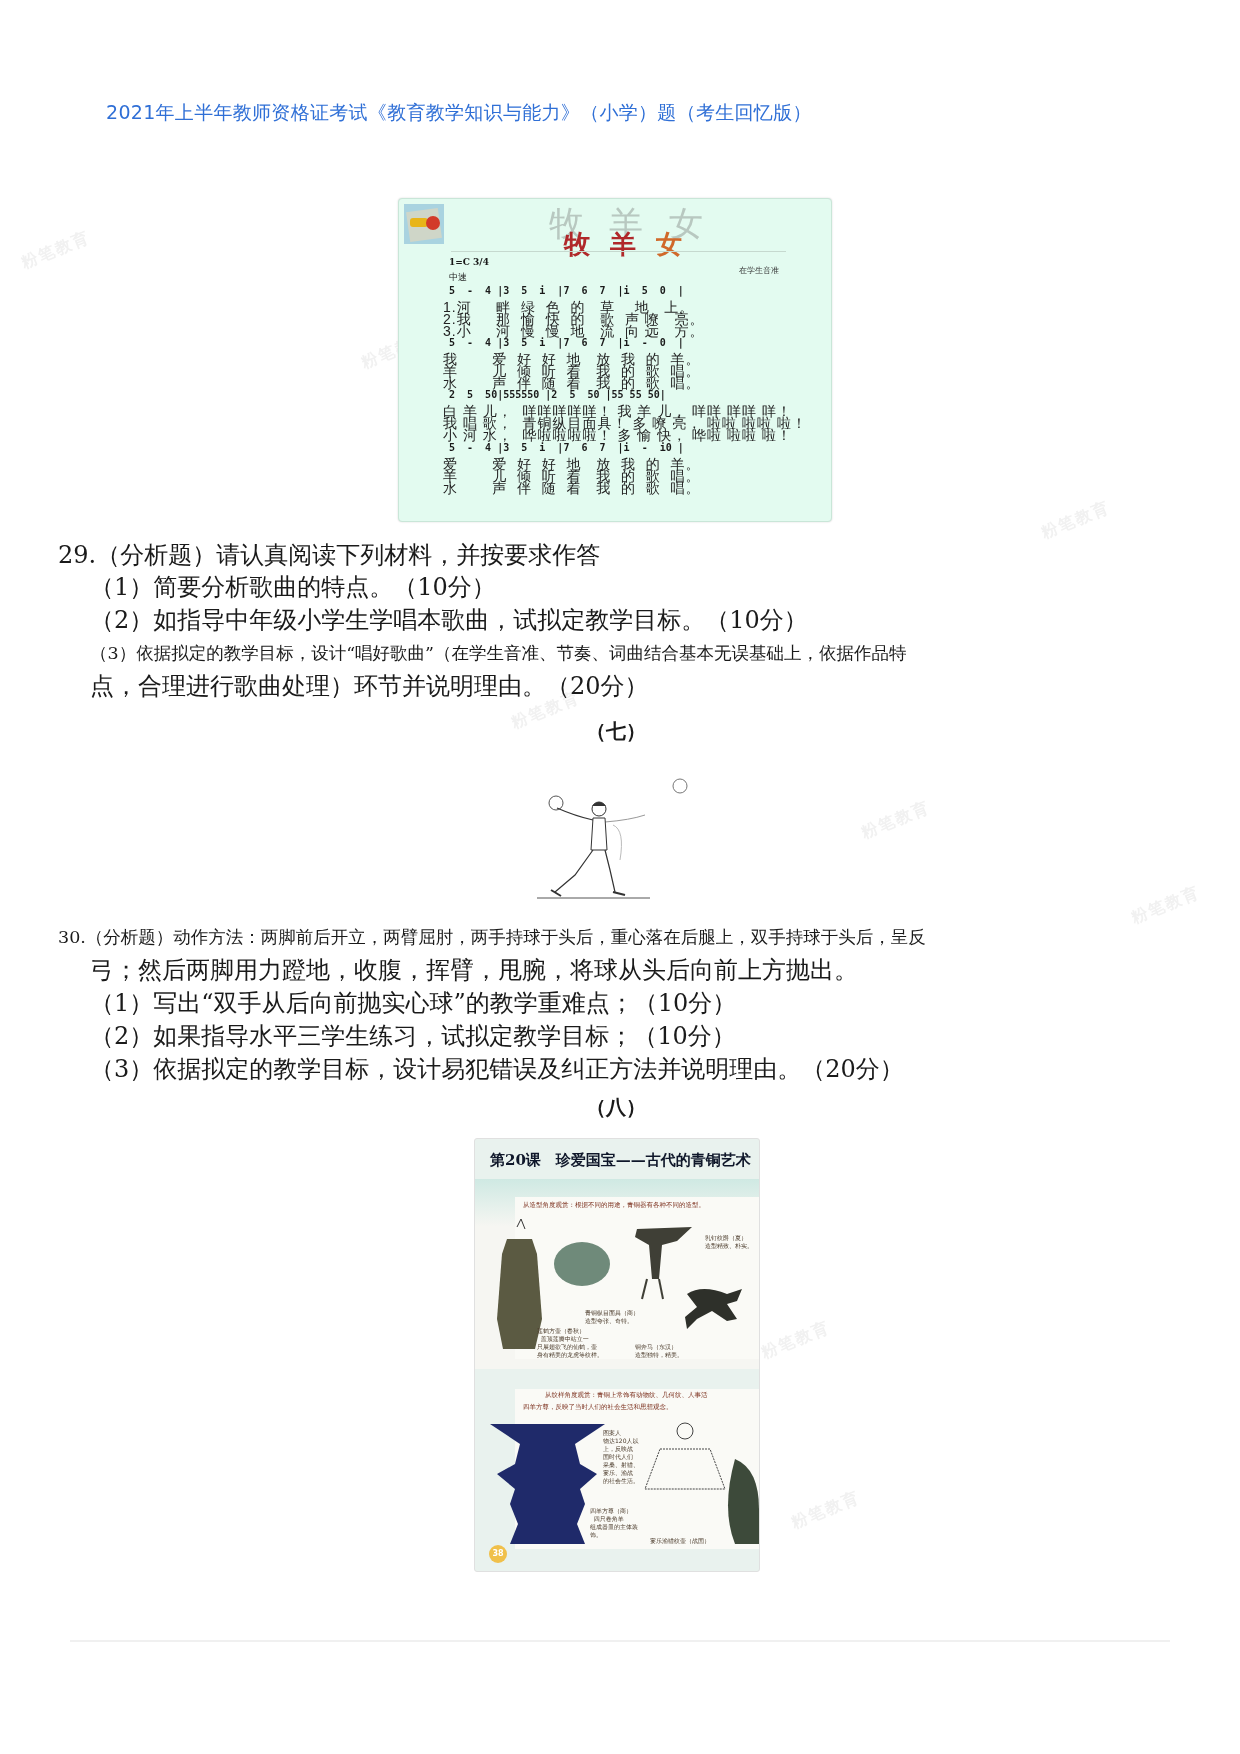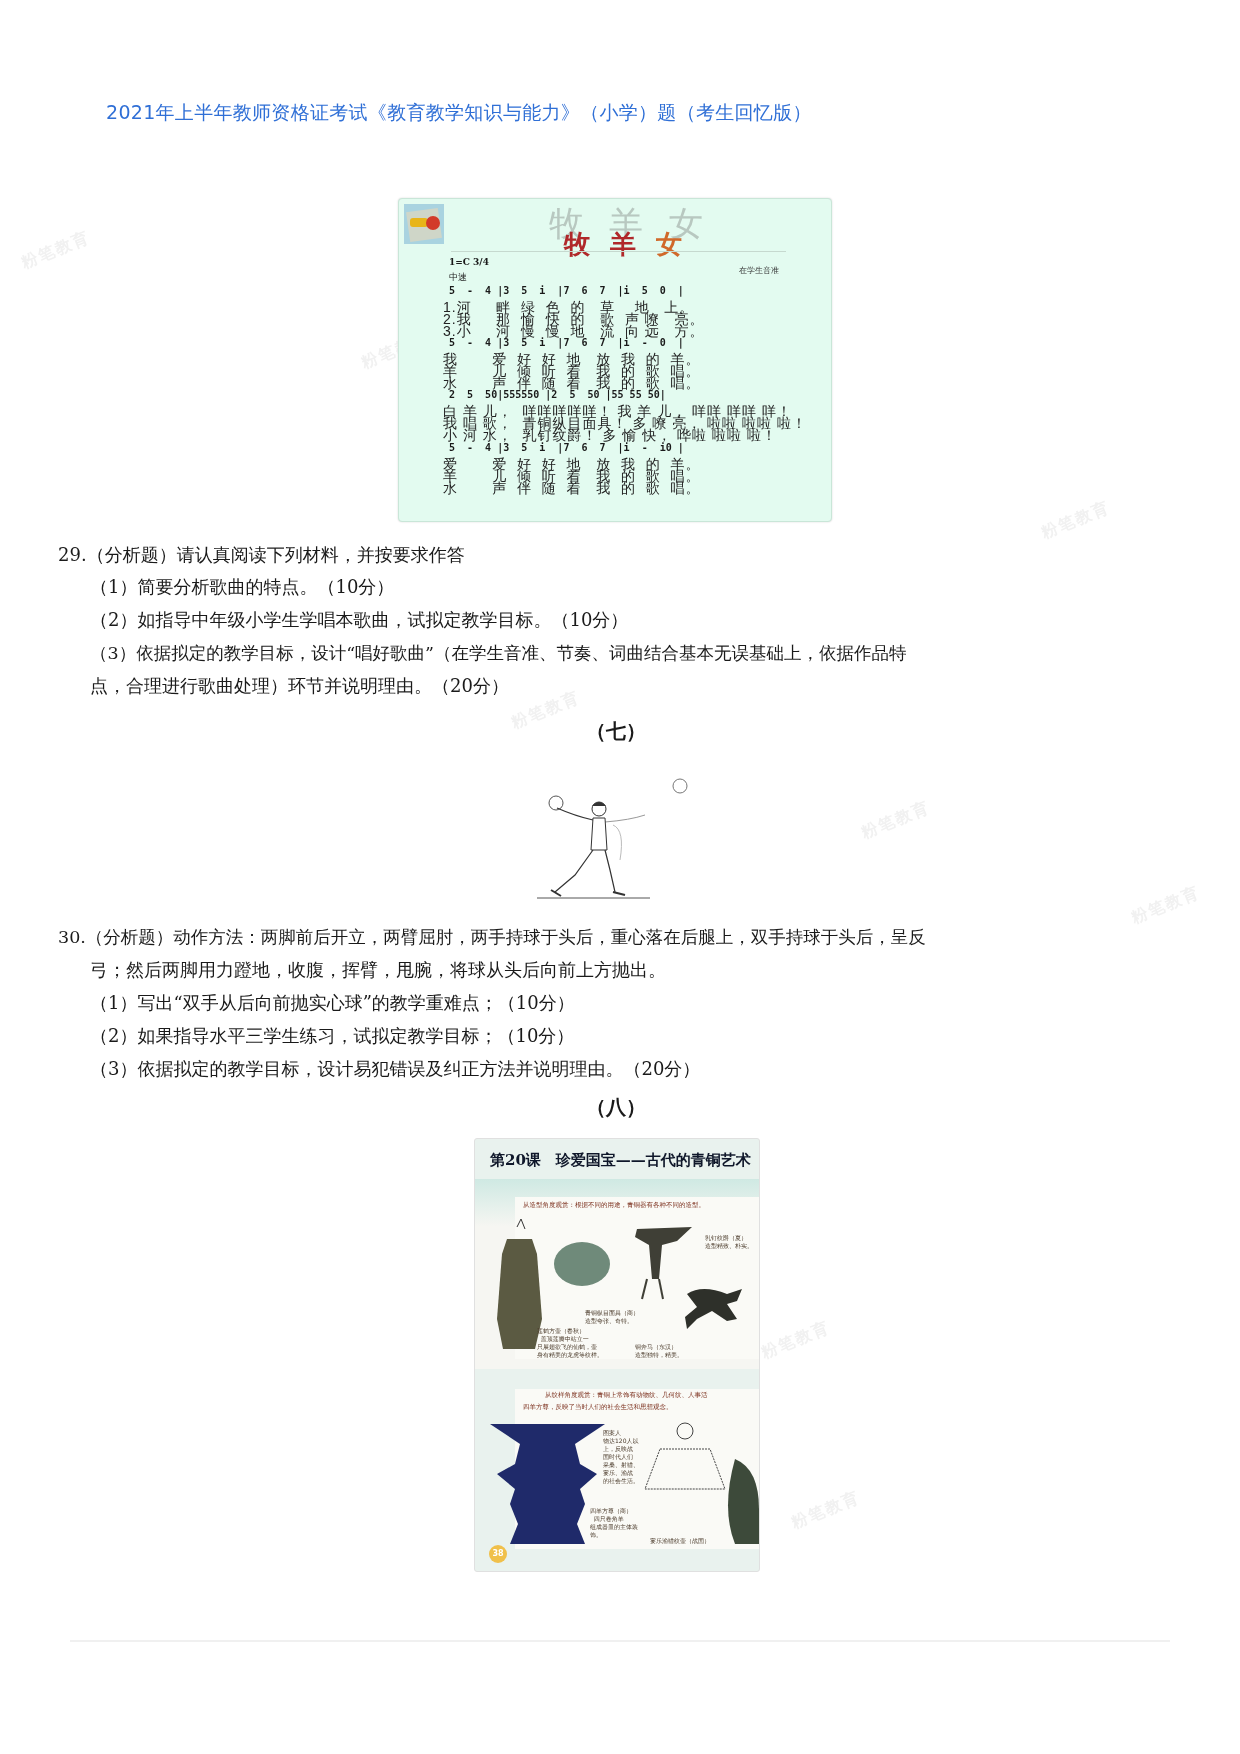--- a/index.html
+++ b/index.html
@@ -20,21 +20,21 @@
   .score .ghost-title { position:absolute; left:150px; top:2px; font-size:34px; color:#b8c8c0; letter-spacing:26px; font-family:"DejaVu Sans",sans-serif; }
   .score .song-title { position:absolute; left:165px; top:28px; font-size:26px; letter-spacing:20px; font-family:"DejaVu Sans",sans-serif; font-weight:bold; }
   .score .song-title .c1 { color:#b0282a; } .score .song-title .c2 { color:#b0282a; } .score .song-title .c3 { color:#d0692a; }
   .score .rule { position:absolute; left:52px; top:52px; width:335px; height:1px; background:#c6d9cf; }
   .score .key { position:absolute; left:50px; top:58px; font-size:9px; font-weight:bold; }
   .score .tempo { position:absolute; left:50px; top:72px; font-size:9px; }
   .score .source { position:absolute; left:340px; top:66px; font-size:8px; color:#333; }
   .score .line { position:absolute; left:50px; font-family:"DejaVu Sans Mono","Liberation Mono",monospace; font-size:10px; white-space:pre; font-weight:bold; }
   .score .lyric { position:absolute; left:44px; font-size:14px; white-space:pre; color:#222; font-family:Liberation Sans, sans-serif; letter-spacing:1px;}
 
-  .q-text { position:absolute; font-size:18px; line-height:30px; white-space:nowrap; }
+  .q-text { position:absolute; font-size:24px; line-height:30px; white-space:nowrap; }
   .section-head { position:absolute; font-size:20px; font-weight:bold; }
 
   
   .athlete { position:absolute; left:535px; top:770px; width:160px; height:130px; }
 
   
   .textbook { position:absolute; left:474px; top:1138px; width:284px; height:432px; background:#e9f2ee;
          border:1px solid #e0e0e0; border-radius:3px; overflow:hidden; }
   .textbook .lesson-title { position:absolute; left:15px; top:12px; font-size:15px; color:#0f172a; font-weight:bold; white-space:nowrap; }
   .textbook .band1 { position:absolute; left:0; top:40px; width:284px; height:190px; background:linear-gradient(#cfe9e3,#f6f6f2 25%); }
@@ -81,21 +81,21 @@
   <div class="lyric" style="top:124px;">3.小     河  慢  慢  地   流  向 远   方。</div>
 
   <div class="line" style="top:138px;">5  -  4 |3  5  i  |7  6  7  |i  -  0  |</div>
   <div class="lyric" style="top:152px;">我       爱  好  好  地   放  我  的  羊。</div>
   <div class="lyric" style="top:164px;">羊       儿  倾  听  着   我  的  歌  唱。</div>
   <div class="lyric" style="top:176px;">水       声  伴  随  着   我  的  歌  唱。</div>
 
   <div class="line" style="top:190px;">2  5  50|555550 |2  5  50 |55 55 50|</div>
   <div class="lyric" style="top:204px;">白 羊 儿，  咩咩咩咩咩！ 我 羊 儿， 咩咩 咩咩 咩！</div>
   <div class="lyric" style="top:216px;">我 唱 歌，  青铜纵目面具！ 多 嘹 亮， 啦啦 啦啦 啦！</div>
-  <div class="lyric" style="top:228px;">小 河 水，  乳钉纹爵！ 多 愉 快， 哗啦 啦啦 啦！</div>
+  <div class="lyric" style="top:228px;">小 河 水，  哗啦啦啦啦！ 多 愉 快， 哗啦 啦啦 啦！</div>
 
   <div class="line" style="top:243px;">5  -  4 |3  5  i  |7  6  7  |i  -  i0 |</div>
   <div class="lyric" style="top:257px;">爱       爱  好  好  地   放  我  的  羊。</div>
   <div class="lyric" style="top:269px;">羊       儿  倾  听  着   我  的  歌  唱。</div>
   <div class="lyric" style="top:281px;">水       声  伴  随  着   我  的  歌  唱。</div>
 </div>
 
 <div class="q-text" style="left:58px;top:540px;">29.（分析题）请认真阅读下列材料，并按要求作答</div>
 <div class="q-text" style="left:90px;top:572px;">（1）简要分析歌曲的特点。（10分）</div>
 <div class="q-text" style="left:90px;top:605px;">（2）如指导中年级小学生学唱本歌曲，试拟定教学目标。（10分）</div>

